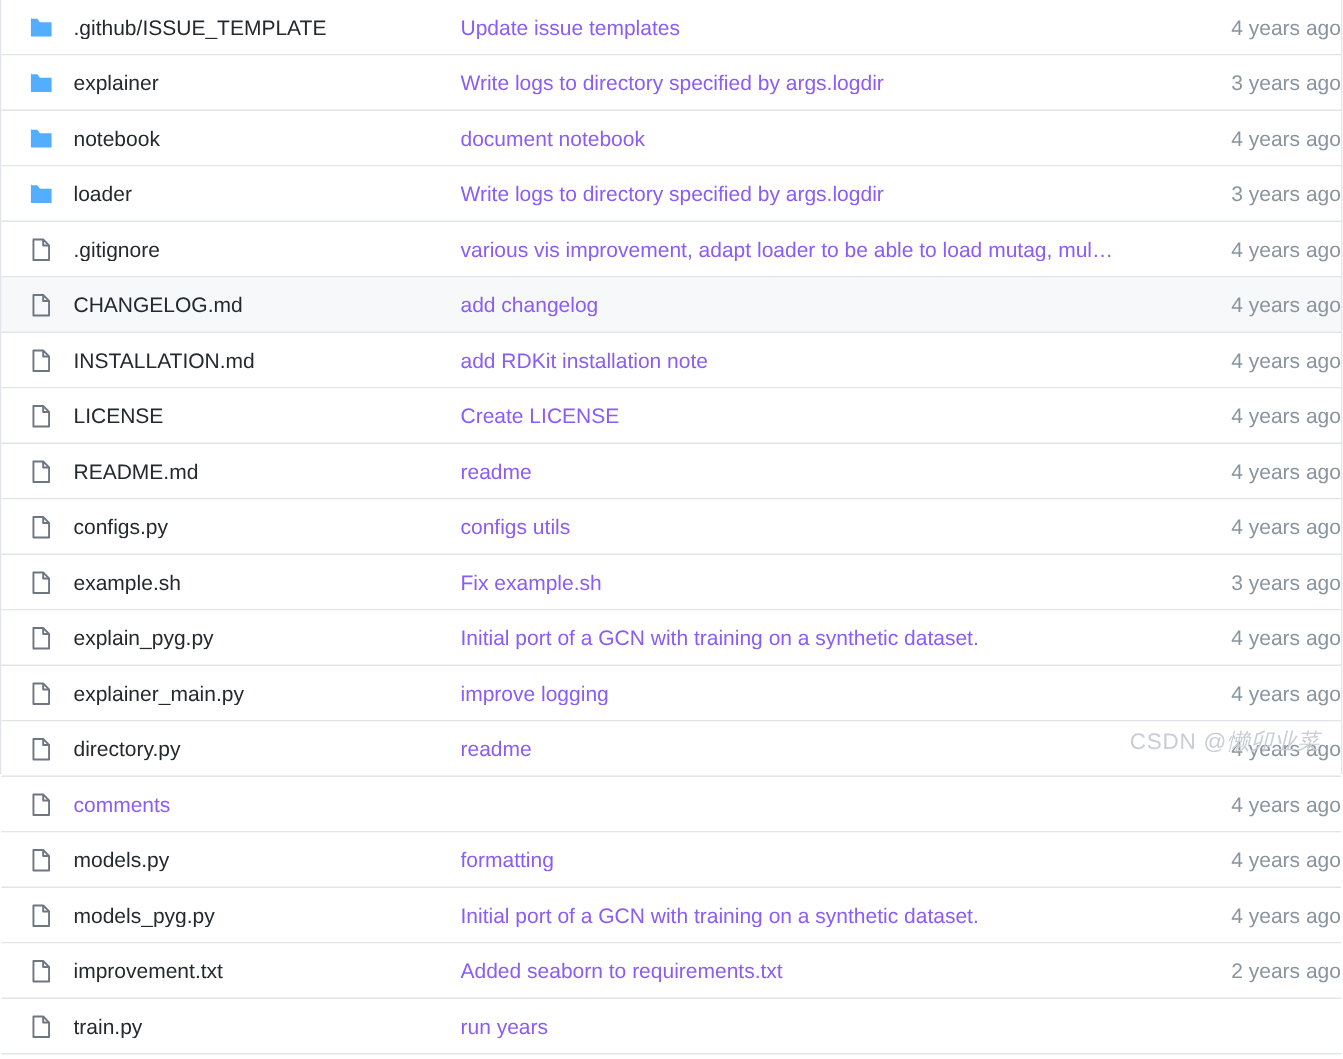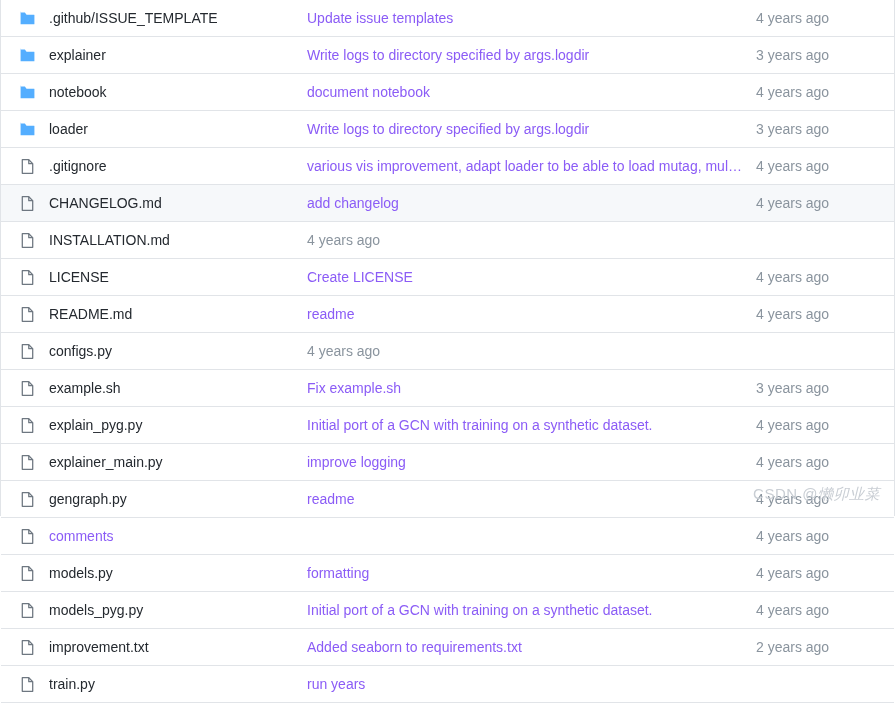--- a/index.html
+++ b/index.html
@@ -67,22 +67,21 @@
     text-overflow: ellipsis;
     padding-right: 12px;
   }
 
   
   .cell-age {
     width: 138px;
     min-width: 138px;
     font-size: 14px;
     color: #8a949e;
-    text-align: left;
-    padding-right: 16px;
+    text-align: right;
     white-space: nowrap;
   }
 
   
   #watermark {
     position: absolute;
     right: 14px;
     bottom: 12px;
     font-size: 15px;
     color: #c9ced4;
@@ -170,20 +169,21 @@
       <div class="row">
         <div class="cell-icon">
           <svg class="icon-svg" width="17" height="17" viewBox="0 0 16 16">
             <g fill="none" stroke="#6e7781" stroke-width="1.2" stroke-linejoin="round">
               <path d="M3.1 1.6h6.1l3.7 3.7v9.1H3.1Z"></path>
               <path d="M9.2 1.6v3.7h3.7"></path>
             </g>
           </svg>
         </div>
         <div class="cell-name">INSTALLATION.md</div>
+        <div class="cell-message">add RDKit installation note</div>
         <div class="cell-age">4 years ago</div>
       </div>
       <div class="row">
         <div class="cell-icon">
           <svg class="icon-svg" width="17" height="17" viewBox="0 0 16 16">
             <g fill="none" stroke="#6e7781" stroke-width="1.2" stroke-linejoin="round">
               <path d="M3.1 1.6h6.1l3.7 3.7v9.1H3.1Z"></path>
               <path d="M9.2 1.6v3.7h3.7"></path>
             </g>
           </svg>
@@ -208,20 +208,21 @@
       <div class="row">
         <div class="cell-icon">
           <svg class="icon-svg" width="17" height="17" viewBox="0 0 16 16">
             <g fill="none" stroke="#6e7781" stroke-width="1.2" stroke-linejoin="round">
               <path d="M3.1 1.6h6.1l3.7 3.7v9.1H3.1Z"></path>
               <path d="M9.2 1.6v3.7h3.7"></path>
             </g>
           </svg>
         </div>
         <div class="cell-name">configs.py</div>
+        <div class="cell-message">configs utils</div>
         <div class="cell-age">4 years ago</div>
       </div>
       <div class="row">
         <div class="cell-icon">
           <svg class="icon-svg" width="17" height="17" viewBox="0 0 16 16">
             <g fill="none" stroke="#6e7781" stroke-width="1.2" stroke-linejoin="round">
               <path d="M3.1 1.6h6.1l3.7 3.7v9.1H3.1Z"></path>
               <path d="M9.2 1.6v3.7h3.7"></path>
             </g>
           </svg>
@@ -258,21 +259,21 @@
       </div>
       <div class="row">
         <div class="cell-icon">
           <svg class="icon-svg" width="17" height="17" viewBox="0 0 16 16">
             <g fill="none" stroke="#6e7781" stroke-width="1.2" stroke-linejoin="round">
               <path d="M3.1 1.6h6.1l3.7 3.7v9.1H3.1Z"></path>
               <path d="M9.2 1.6v3.7h3.7"></path>
             </g>
           </svg>
         </div>
-        <div class="cell-name">gengraph.py</div>
+        <div class="cell-name">directory.py</div>
         <div class="cell-message">readme</div>
         <div class="cell-age">4 years ago</div>
       </div>
       <div class="row">
         <div class="cell-icon">
           <svg class="icon-svg" width="17" height="17" viewBox="0 0 16 16">
             <g fill="none" stroke="#6e7781" stroke-width="1.2" stroke-linejoin="round">
               <path d="M3.1 1.6h6.1l3.7 3.7v9.1H3.1Z"></path>
               <path d="M9.2 1.6v3.7h3.7"></path>
             </g>

